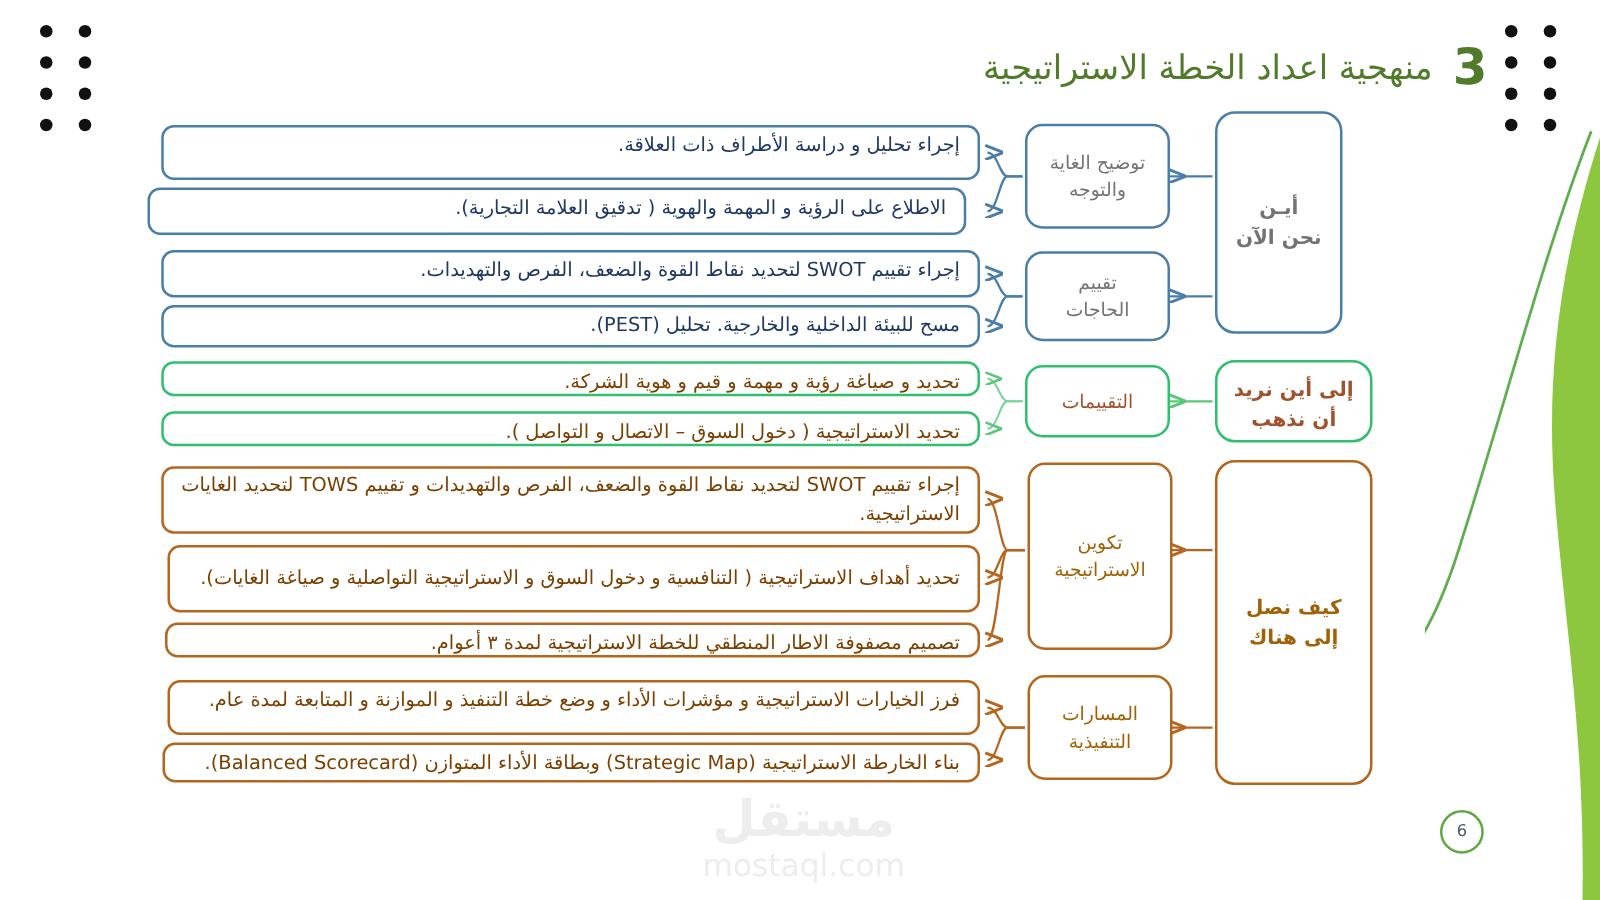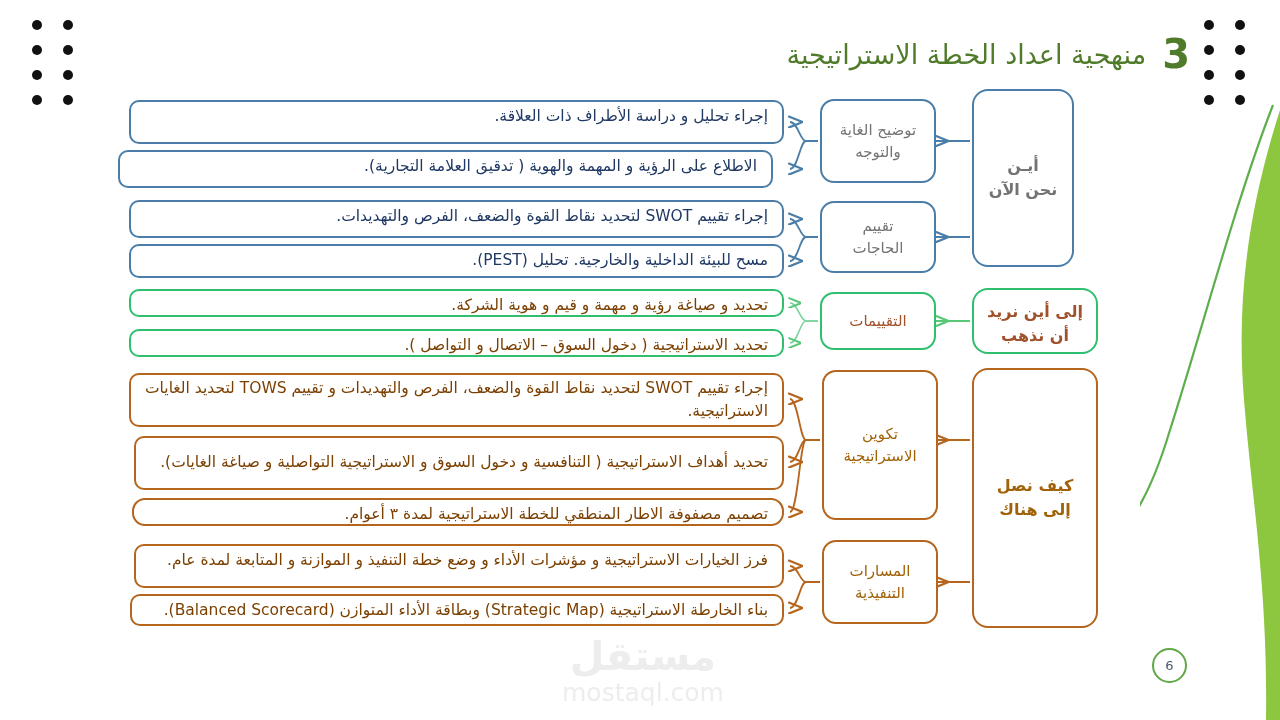--- a/index.html
+++ b/index.html
@@ -316,21 +316,21 @@
     <div class="node detail green one-line" style="left:129px; top:329px; width:655px; height:28px;">
       <span class="txt">تحديد الاستراتيجية ( دخول السوق – الاتصال و التواصل ).</span>
     </div>
 
     <div class="node detail orange two-line" style="left:129px; top:373px; width:655px; height:54px;">
       <span class="txt">إجراء تقييم  SWOT لتحديد نقاط القوة والضعف، الفرص والتهديدات و تقييم TOWS لتحديد الغايات الاستراتيجية.</span>
     </div>
     <div class="node detail orange two-line" style="left:134px; top:436px; width:650px; height:54px;">
       <span class="txt">تحديد أهداف الاستراتيجية  ( التنافسية  و دخول السوق و الاستراتيجية التواصلية و صياغة الغايات).</span>
     </div>
-    <div class="node detail orange one-line" style="left:132px; top:498px; width:652px; height:28px;border-radius:13px;">
+    <div class="node detail orange one-line" style="left:132px; top:498px; width:652px; height:28px;">
       <span class="txt">تصميم مصفوفة الاطار المنطقي للخطة الاستراتيجية لمدة ٣ أعوام.</span>
     </div>
     <div class="node detail orange one-line" style="left:134px; top:544px; width:650px; height:44px;">
       <span class="txt">فرز الخيارات الاستراتيجية و مؤشرات الأداء و وضع خطة التنفيذ و الموازنة و المتابعة لمدة عام.</span>
     </div>
     <div class="node detail orange one-line" style="left:130px; top:594px; width:654px; height:32px;">
       <span class="txt">بناء الخارطة الاستراتيجية (Strategic Map) وبطاقة الأداء المتوازن (Balanced Scorecard).</span>
     </div>
 
   </div>

